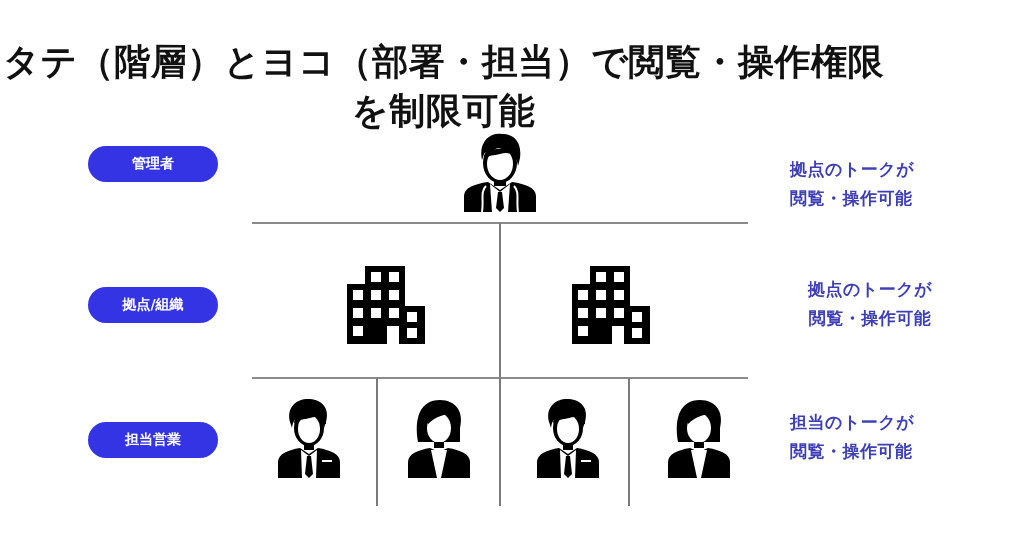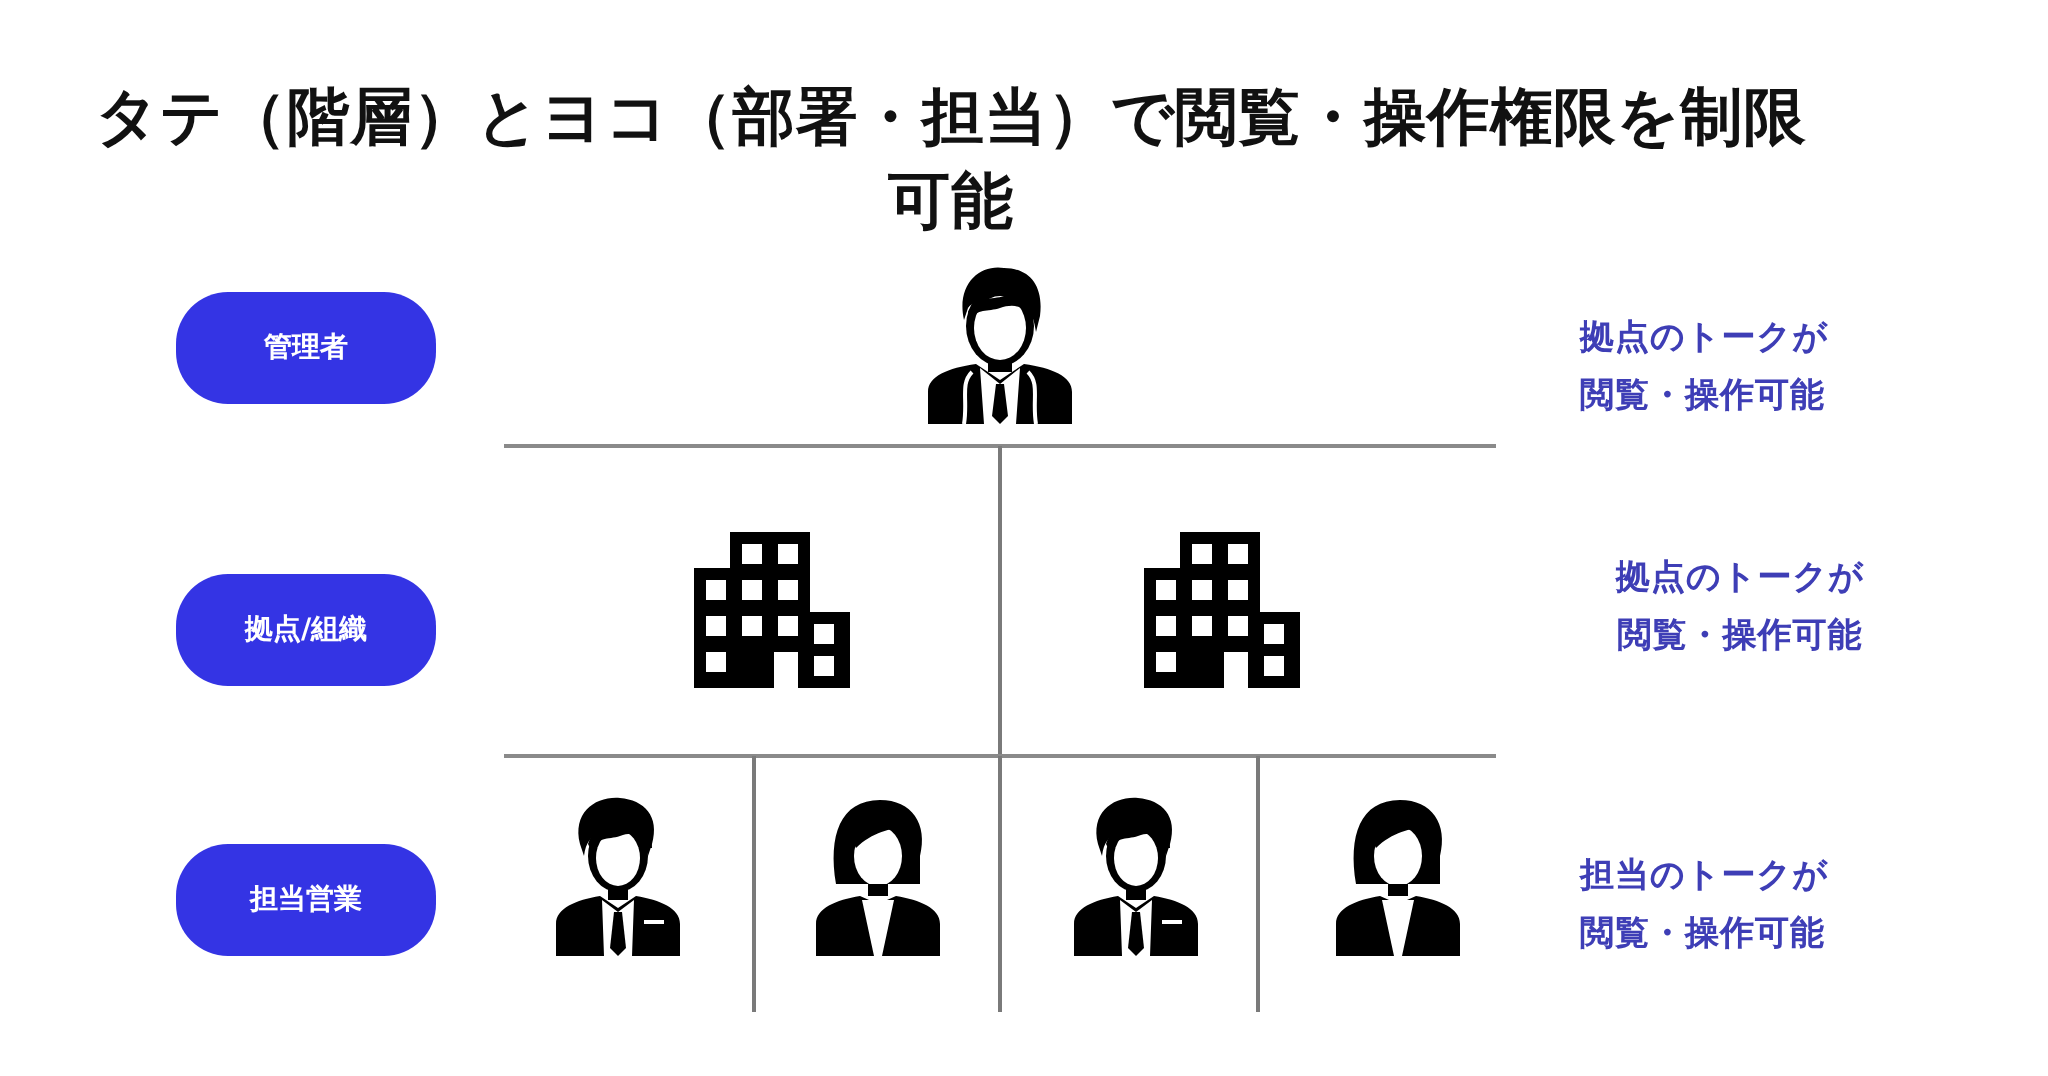--- a/index.html
+++ b/index.html
@@ -2,24 +2,24 @@
 <html><head>
 <meta charset="utf-8">
 <style>
   html, body { margin: 0; padding: 0; }
   body {
     width: 1024px; height: 538px; background: #ffffff; position: relative; overflow: hidden;
     font-family: "DejaVu Sans", "Liberation Sans", sans-serif;
   }
   .title {
     position: absolute; left: 0; top: 38px; width: 887px; text-align: center;
-    font-size: 31px; font-weight: bold; color: #111111; letter-spacing: 0.5px; margin-left: 32px;
+    font-size: 36px; font-weight: bold; color: #111111; letter-spacing: 0.5px;
   }
   .pill {
-    position: absolute; left: 88px; width: 130px; height: 56px; border-radius: 26px;
+    position: absolute; left: 88px; width: 130px; height: 36px; border-radius: 26px;
     background: #3434e4; color: #ffffff; font-weight: bold; font-size: 14px;
     display: flex; align-items: center; justify-content: center;
   }
   .desc {
     position: absolute; left: 790px; width: 160px; color: #3e3eb6;
     font-weight: bold; font-size: 17px; line-height: 29px; letter-spacing: 0.5px;
   }
   .desc span { display: block; }
   .hline { position: absolute; height: 2px; background: #8a8a8a; }
   .vline { position: absolute; width: 2px; background: #7a7a7a; }
@@ -36,21 +36,21 @@
 <div class="pill" style="top:422px;">担当営業</div>
 
 <div class="desc" style="top:155px;">
   <span>拠点のトークが</span>
   <span>閲覧・操作可能</span>
 </div>
 <div class="desc" style="top:275px;text-align:center;">
   <span>拠点のトークが</span>
   <span>閲覧・操作可能</span>
 </div>
-<div class="desc" style="top:408px;margin-top:16px;">
+<div class="desc" style="top:408px;">
   <span>担当のトークが</span>
   <span>閲覧・操作可能</span>
 </div>
 
 <div class="hline" style="left:252px; top:222px; width:496px;"></div>
 <div class="vline" style="left:499px; top:223px; height:156px;"></div>
 <div class="hline" style="left:252px; top:377px; width:496px;"></div>
 <div class="vline" style="left:376px; top:378px; height:128px;"></div>
 <div class="vline" style="left:499px; top:378px; height:128px;"></div>
 <div class="vline" style="left:628px; top:378px; height:128px;"></div>

